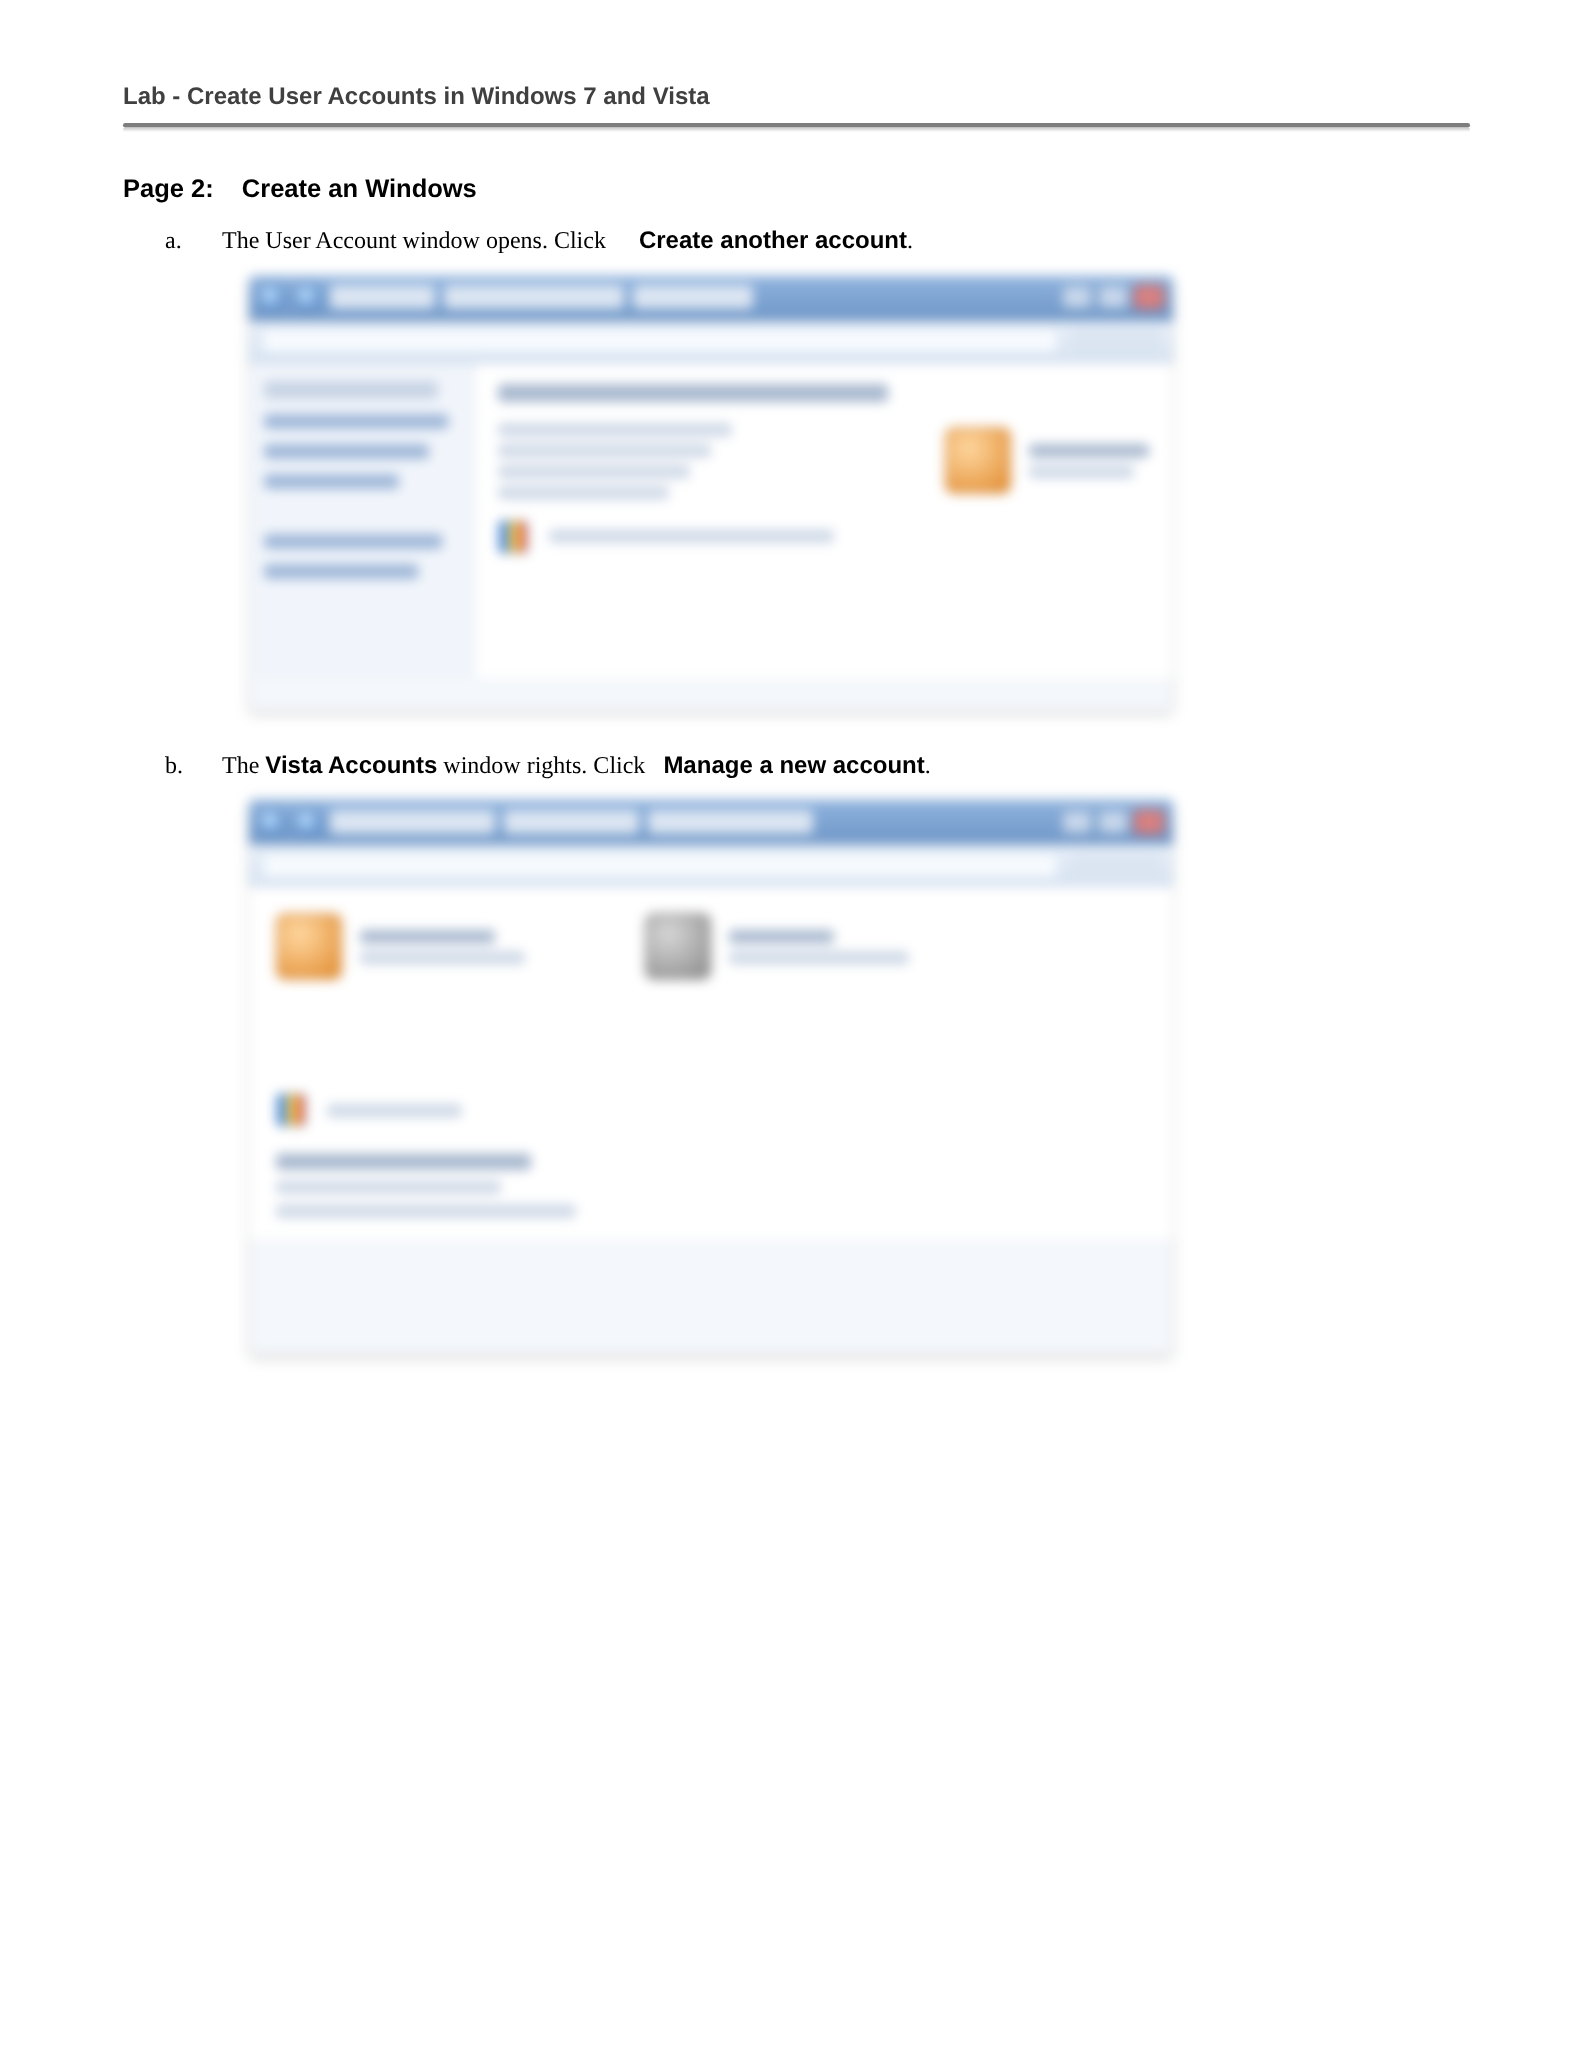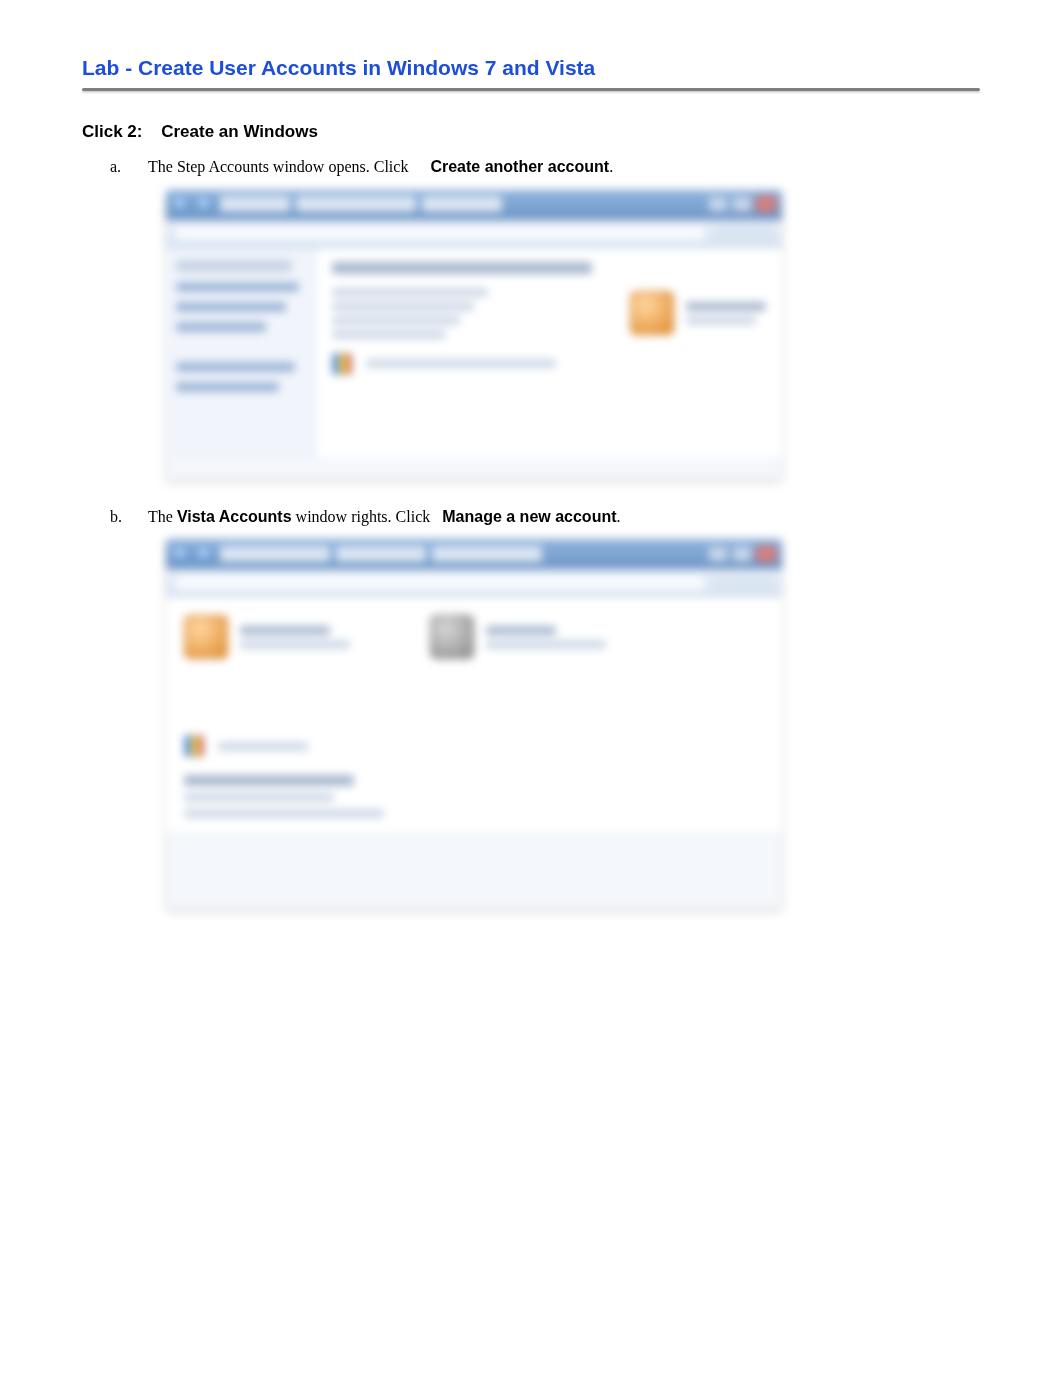--- a/index.html
+++ b/index.html
@@ -1,20 +1,20 @@
 <!DOCTYPE html>
 <html><head>
 <meta charset="utf-8">
 <style>
   * { box-sizing: border-box; margin: 0; padding: 0; }
   html, body { width: 1062px; background: #ffffff; font-family: "Times New Roman", Times, serif; color: #000; }
   .page { width: 1062px; min-height: 1376px; padding: 56px 82px 40px 82px; position: relative; }
 
   
-  .runhead { font-family: Arial, Helvetica, sans-serif; font-weight: bold; font-size: 21px; color: #1d4ed8; padding-bottom: 8px; }
+  .runhead { font-family: Arial, Helvetica, sans-serif; font-weight: bold; font-size: 16px; color: #404040; padding-bottom: 8px; }
   .rule-wrap { position: relative; height: 6px; margin-bottom: 28px; }
   .rule { position: absolute; left: 0; right: 0; top: 0; height: 3px; background: #7e7e7e; border-radius: 2px; }
   .rule-shadow { position: absolute; left: 0; right: 0; top: 3px; height: 3px; background: linear-gradient(#c9c9c9, rgba(201,201,201,0)); border-radius: 2px; }
 
   
   .step-head { font-family: Arial, Helvetica, sans-serif; font-weight: bold; font-size: 17px; margin: 16px 0 14px 0; }
   .step-head .lbl { margin-right: 14px; }
 
   .item-row { display: grid; grid-template-columns: 28px 1fr; column-gap: 10px; margin: 0 0 12px 28px; font-size: 16px; line-height: 1.35; }
   .item-row .marker { }
@@ -70,28 +70,28 @@
 
 <div class="page">
 
   <div class="runhead">Lab - Create User Accounts in Windows 7 and Vista</div>
   <div class="rule-wrap">
     <div class="rule"></div>
     <div class="rule-shadow"></div>
   </div>
 
   <h2 class="step-head">
-    <span class="lbl">Click 2:</span>
+    <span class="lbl">Page 2:</span>
     <span>Create an Windows</span>
   </h2>
 
   <div class="item-row">
     <div class="marker">a.</div>
     <div class="txt">
-      <span>The Step Accounts window opens. Click</span><span class="gap"></span>
+      <span>The User Account window opens. Click</span><span class="gap"></span>
       <span class="b">Create another account</span><span>.</span>
     </div>
   </div>
 
   <div class="shot-wrap">
     <div class="shot" style="height:290px;">
       <div class="titlebar">
         <div style="display:flex; gap:6px; align-items:center;">
           <div class="nav-dot"></div>
           <div class="nav-dot"></div>

